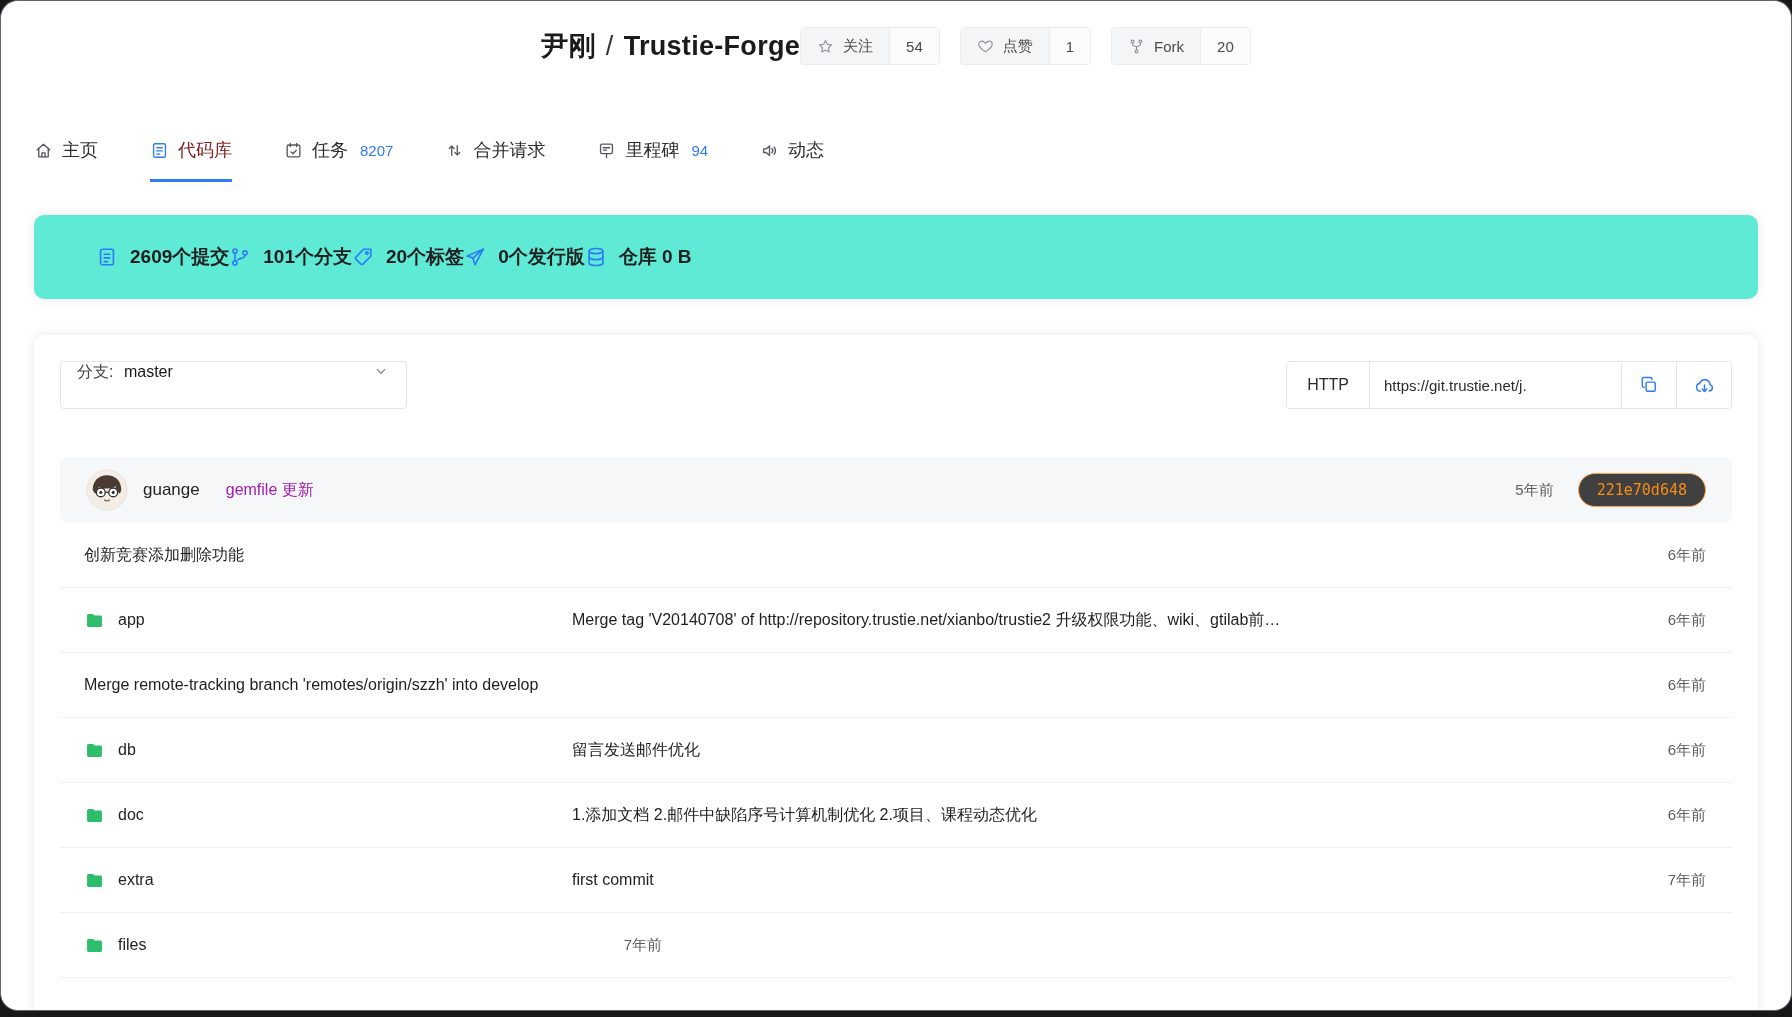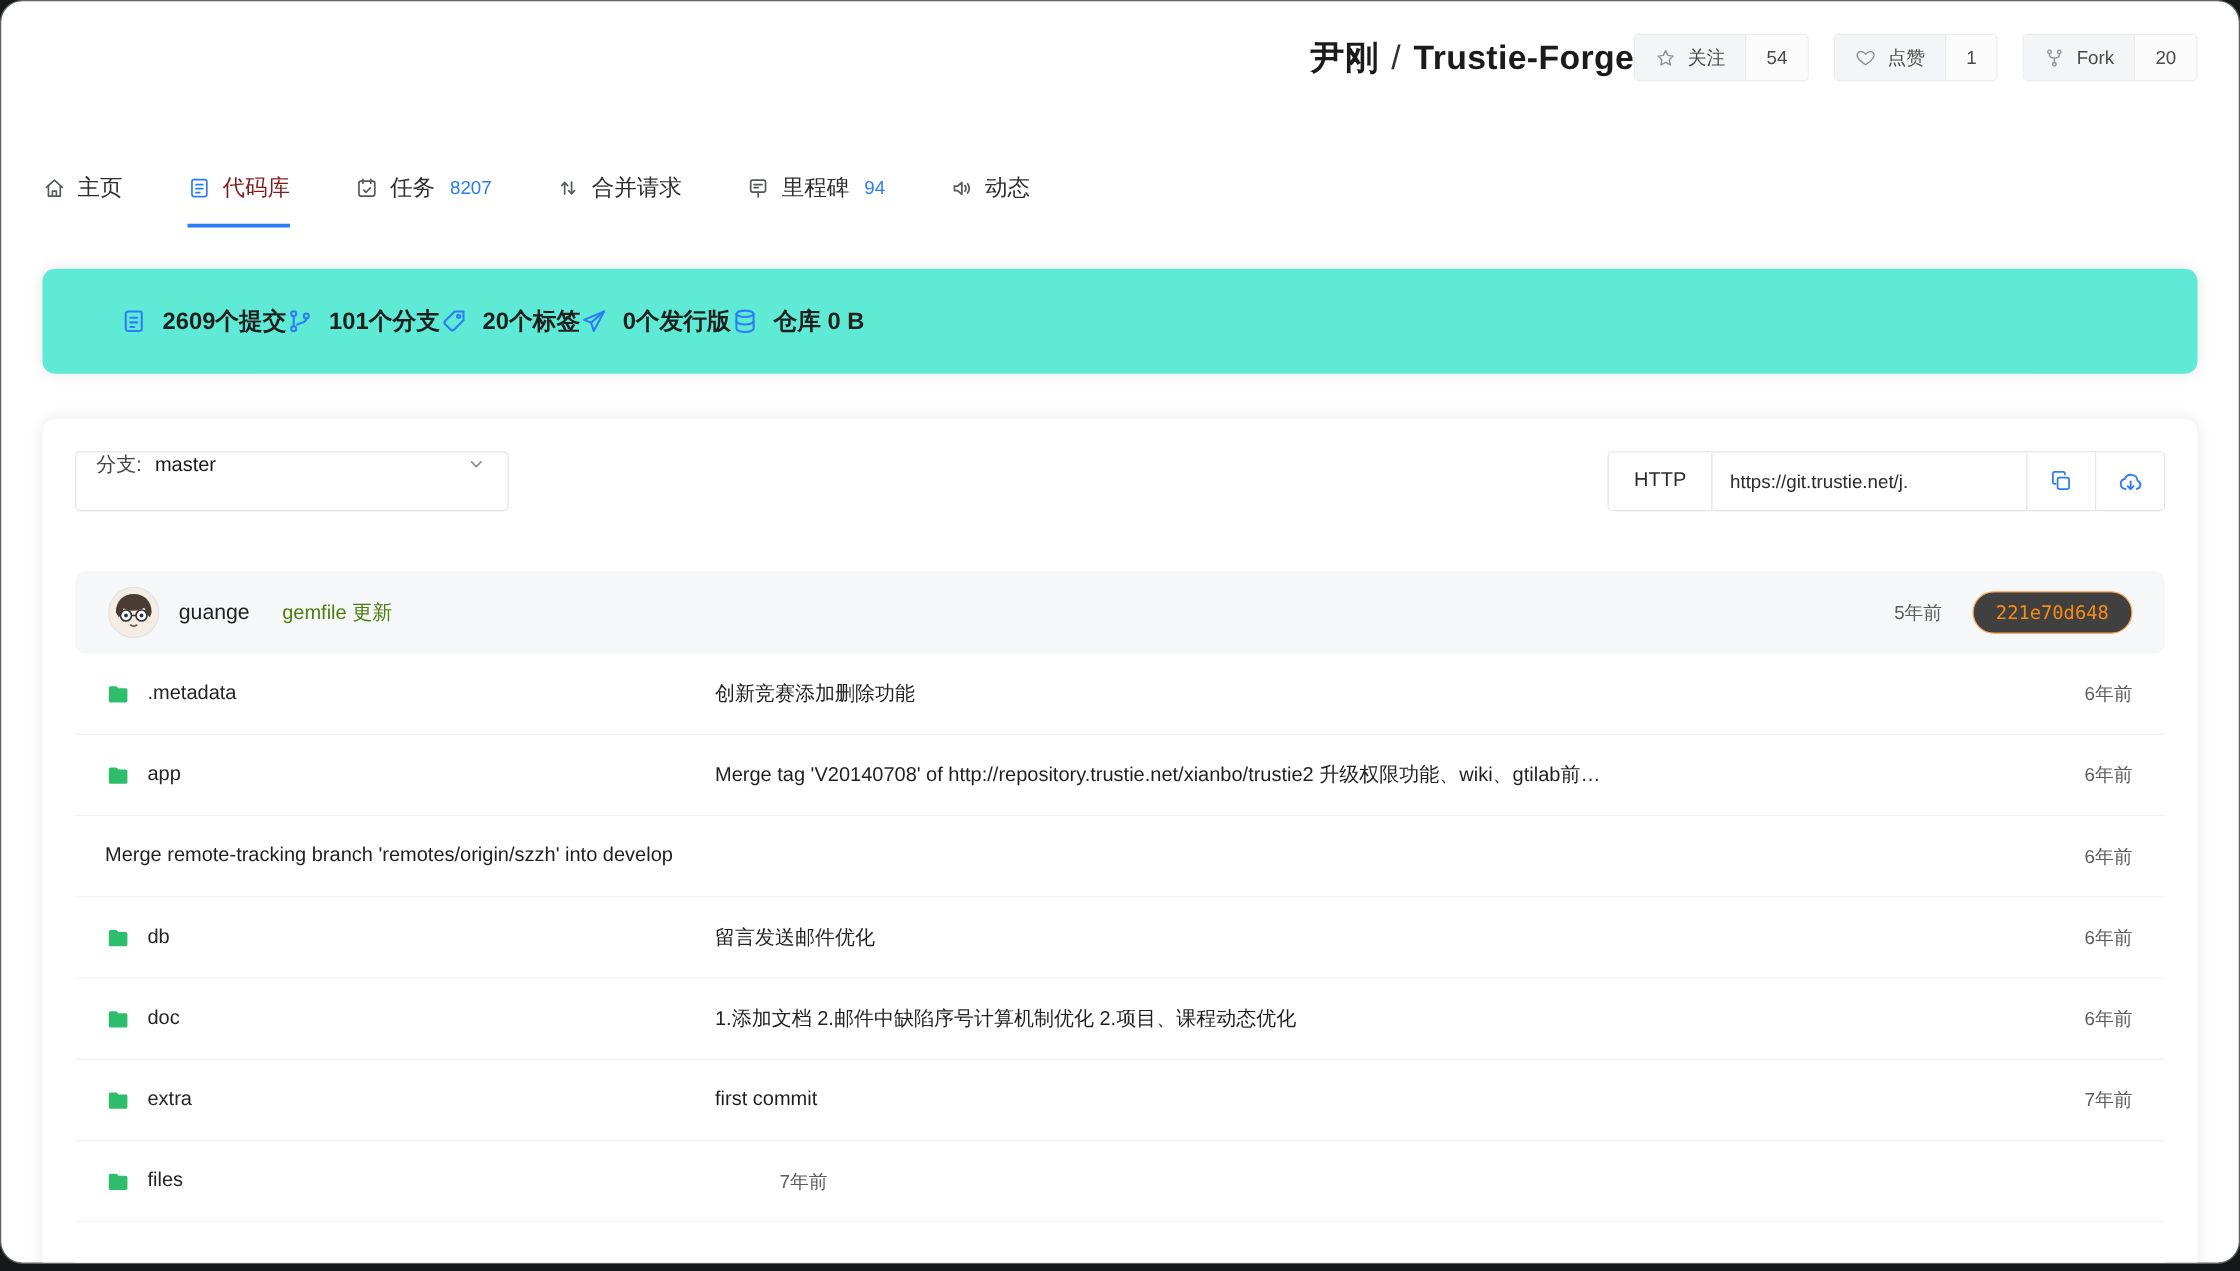--- a/index.html
+++ b/index.html
@@ -3,21 +3,21 @@
 <meta charset="utf-8">
 <style>
   *{box-sizing:border-box}
   html,body{margin:0;padding:0;width:1792px;height:1017px;background:#17181a;
     font-family:"Liberation Sans","DejaVu Sans",sans-serif;}
   .window{position:absolute;left:0;top:0;width:1792px;height:1011px;background:#fff;
     border-radius:18px;border:1px solid #62666b;overflow:hidden}
   .page{padding:0 33px}
 
   
-  .topbar{display:flex;align-items:center;justify-content:flex-end;padding-top:26px}
+  .topbar{display:flex;align-items:center;justify-content:center;padding-top:26px}
   .title{margin:0;font-size:27px;font-weight:600;color:#1b1b1b;letter-spacing:.3px;display:flex;align-items:center}
   .title .sep{margin:0 10px;font-weight:400;color:#333}
   .actions{display:flex;gap:20px}
   .action-btn{display:flex;align-items:stretch;border:1px solid #ececec;border-radius:4px;overflow:hidden;
     font-size:15px;color:#4a4a4a;cursor:pointer;background:#fff}
   .action-main{display:flex;align-items:center;gap:9px;padding:0 16px;height:36px;background:#f4f5f7}
   .action-main .aicon{display:flex;color:#8f9398}
   .action-count{display:flex;align-items:center;padding:0 16px;background:#fbfbfc;border-left:1px solid #ececec;color:#4a4a4a}
 
   
@@ -52,21 +52,21 @@
   .clone-url{display:flex;align-items:center;width:252px;padding:0 14px;font-size:15px;color:#2b2b2b;
     border-left:1px solid #e3e5e8;white-space:nowrap;overflow:hidden;cursor:text}
   .icon-btn{display:flex;align-items:center;justify-content:center;width:55px;background:#fff;border:none;
     border-left:1px solid #e3e5e8;color:#2d7cf7;cursor:pointer}
 
   
   .commit-bar{margin-top:48px;height:66px;background:#f6f7f8;border-radius:8px;
     display:flex;align-items:center;padding:0 26px}
   .avatar{display:flex;border-radius:50%;cursor:pointer;flex:0 0 auto}
   .commit-author{font-size:17px;font-weight:400;color:#1f1f1f;margin-left:15px;cursor:pointer}
-  .commit-msg{font-size:16px;color:#4d7c0f;margin-left:26px;cursor:pointer}
+  .commit-msg{font-size:16px;color:#a21caf;margin-left:26px;cursor:pointer}
   .commit-time{margin-left:auto;font-size:15px;color:#5c5c5c}
   .commit-hash{margin-left:24px;padding:7px 18px;border:1px solid #ffa24d;border-radius:999px;color:#fa8c16;
     background:#404040;font-size:15px;font-family:"DejaVu Sans Mono",monospace;cursor:pointer}
 
   
   .file-row{display:flex;align-items:center;height:65px;border-bottom:1px solid #f0f1f3;
     padding:0 26px 0 24px;cursor:pointer;background:#fff}
   .fname{display:flex;align-items:center;gap:13px;width:488px;font-size:16px;color:#242424}
   .fname .ficon{display:flex}
   .fmsg{flex:1;font-size:16px;color:#1f1f1f;white-space:nowrap;overflow:hidden;
@@ -306,28 +306,20 @@
         </span>
         <span class="commit-author">guange</span>
         <span class="commit-msg">gemfile 更新</span>
         <span class="commit-time">5年前</span>
         <span class="commit-hash">221e70d648</span>
       </div>
 
       <div class="file-list">
 
         <div class="file-row">
-          <span class="fname">
-            <span class="ficon">
-              <svg class="ic" width="21" height="21" viewBox="0 0 24 24">
-                  <path fill="#2ebd6b" d="M3.5 6.2c0-1 .8-1.7 1.7-1.7h4.6c.5 0 1 .2 1.3.6l1.1 1.2h6.6c1 0 1.7.8 1.7 1.7v9.8c0 1-.8 1.7-1.7 1.7H5.2c-1 0-1.7-.8-1.7-1.7z"></path>
-                </svg>
-            </span>
-            <span>.metadata</span>
-          </span>
           <span class="fmsg">创新竞赛添加删除功能</span>
           <span class="ftime">6年前</span>
         </div>
 
         <div class="file-row">
           <span class="fname">
             <span class="ficon">
               <svg class="ic" width="21" height="21" viewBox="0 0 24 24">
                   <path fill="#2ebd6b" d="M3.5 6.2c0-1 .8-1.7 1.7-1.7h4.6c.5 0 1 .2 1.3.6l1.1 1.2h6.6c1 0 1.7.8 1.7 1.7v9.8c0 1-.8 1.7-1.7 1.7H5.2c-1 0-1.7-.8-1.7-1.7z"></path>
                 </svg>

